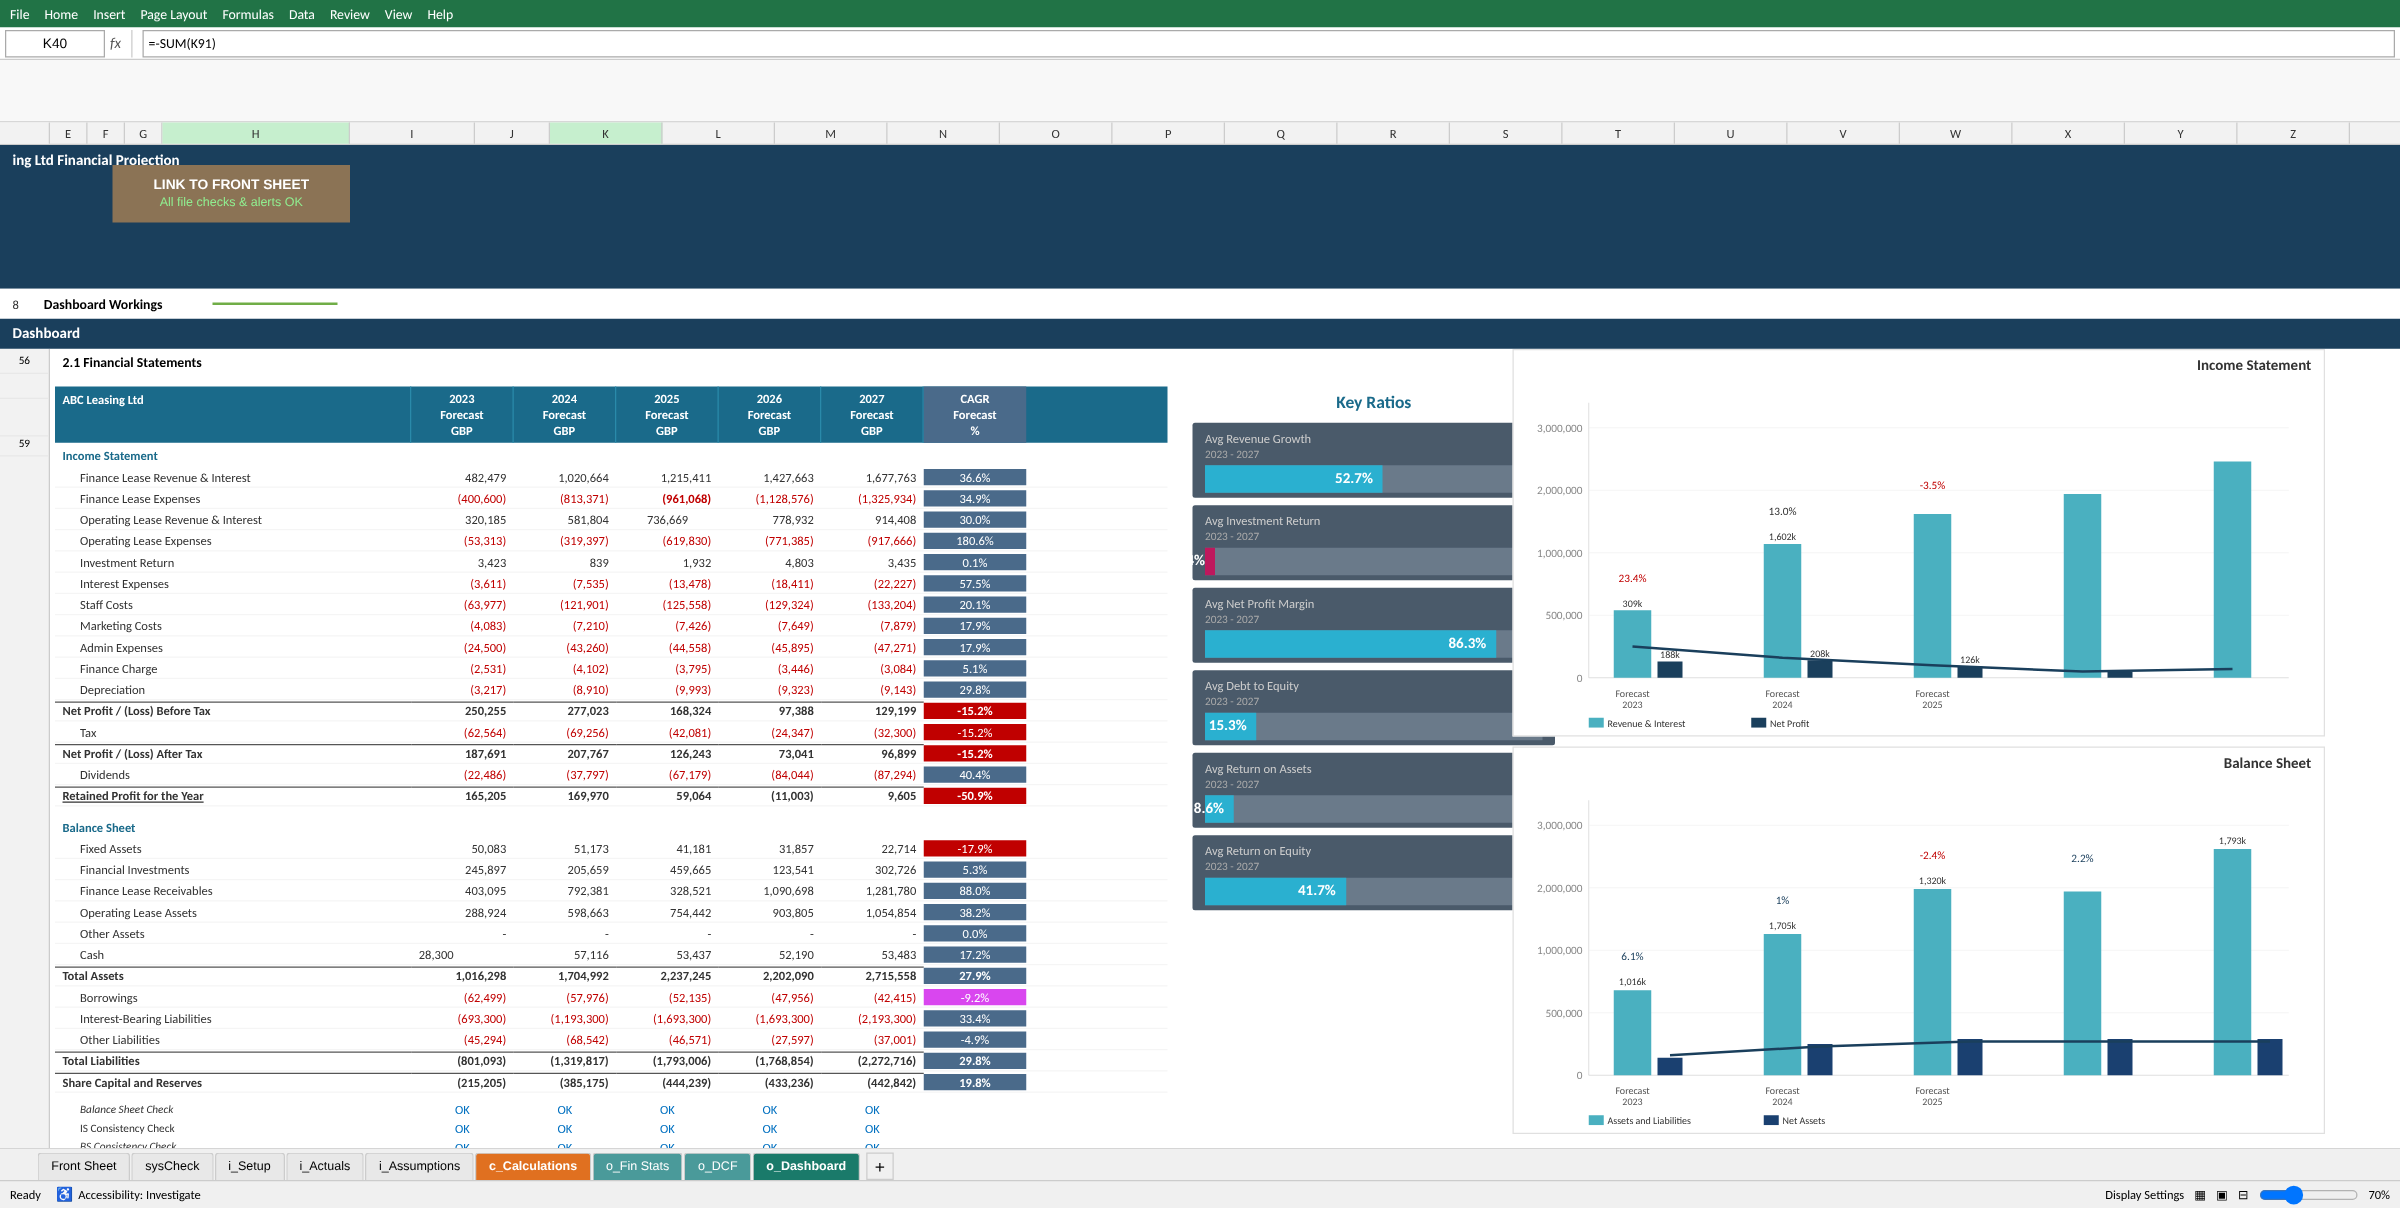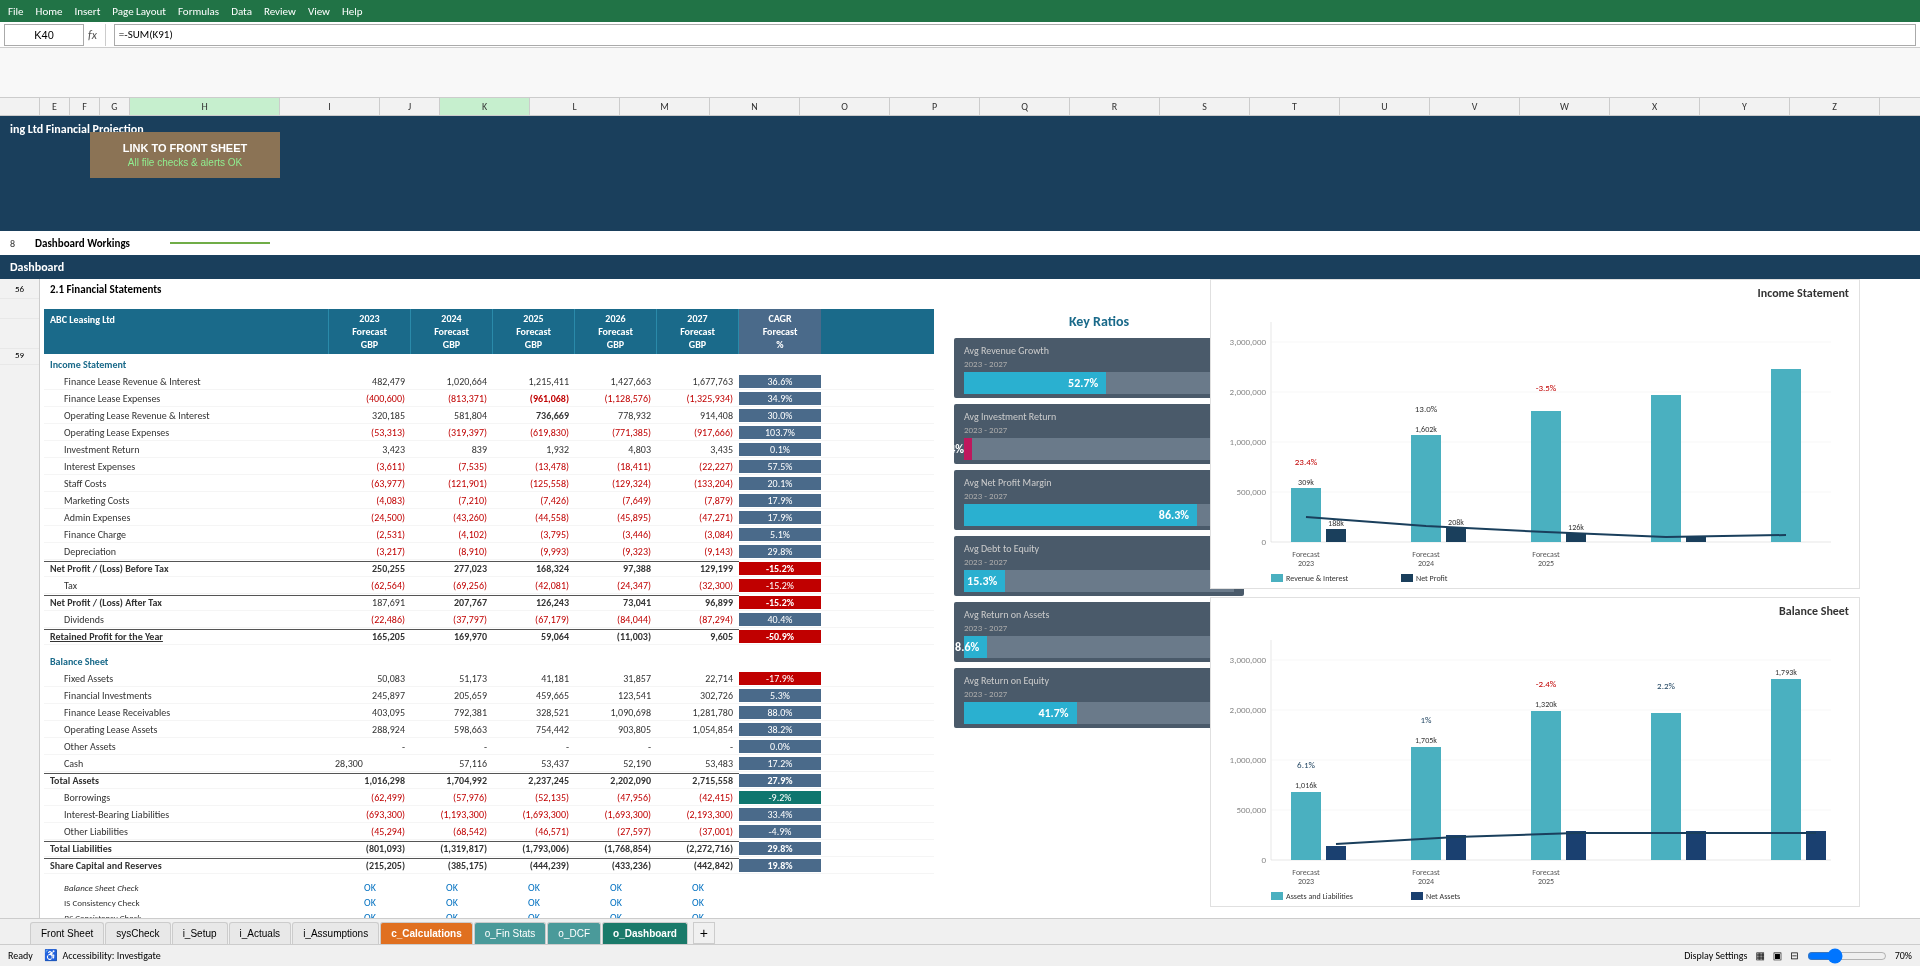--- a/index.html
+++ b/index.html
@@ -241,33 +241,33 @@
       <div style="width:82px;text-align:right;padding:0 6px;font-size:10px;color:#c00000;font-weight:normal;border-top:none;">(813,371)</div>
       <div style="width:82px;text-align:right;padding:0 6px;font-size:10px;color:#c00000;font-weight:bold;border-top:none;">(961,068)</div>
       <div style="width:82px;text-align:right;padding:0 6px;font-size:10px;color:#c00000;font-weight:normal;border-top:none;">(1,128,576)</div>
       <div style="width:82px;text-align:right;padding:0 6px;font-size:10px;color:#c00000;font-weight:normal;border-top:none;">(1,325,934)</div>
       <div style="width:82px;text-align:center;padding:0 6px;font-size:10px;background:#4a6a8a;color:white;font-weight:normal;">34.9%</div>
     </div>
                   <div style="display: flex; align-items: center; height: 17px; border-bottom: 1px solid rgb(245, 245, 245);">
       <div style="width:285px;padding:0 6px 0 20px;font-size:10px;color:#333;font-weight:normal;border-top:none;">Operating Lease Revenue &amp; Interest</div>
       <div style="width:82px;text-align:right;padding:0 6px;font-size:10px;color:#333;font-weight:normal;border-top:none;">320,185</div>
       <div style="width:82px;text-align:right;padding:0 6px;font-size:10px;color:#333;font-weight:normal;border-top:none;">581,804</div>
-      <div style="width:82px;text-align:right;padding:0 6px;font-size:10px;color:#333;font-weight:bold;border-top:none;">736,669</div>
+      <div style="width:82px;text-align:center;padding:0 6px;font-size:10px;color:#333;font-weight:normal;border-top:none;">736,669</div>
       <div style="width:82px;text-align:right;padding:0 6px;font-size:10px;color:#333;font-weight:normal;border-top:none;">778,932</div>
       <div style="width:82px;text-align:right;padding:0 6px;font-size:10px;color:#333;font-weight:normal;border-top:none;">914,408</div>
       <div style="width:82px;text-align:center;padding:0 6px;font-size:10px;background:#4a6a8a;color:white;font-weight:normal;">30.0%</div>
     </div>
                   <div style="display: flex; align-items: center; height: 17px; border-bottom: 1px solid rgb(245, 245, 245);">
       <div style="width:285px;padding:0 6px 0 20px;font-size:10px;color:#333;font-weight:normal;border-top:none;">Operating Lease Expenses</div>
       <div style="width:82px;text-align:right;padding:0 6px;font-size:10px;color:#c00000;font-weight:normal;border-top:none;">(53,313)</div>
       <div style="width:82px;text-align:right;padding:0 6px;font-size:10px;color:#c00000;font-weight:normal;border-top:none;">(319,397)</div>
       <div style="width:82px;text-align:right;padding:0 6px;font-size:10px;color:#c00000;font-weight:normal;border-top:none;">(619,830)</div>
       <div style="width:82px;text-align:right;padding:0 6px;font-size:10px;color:#c00000;font-weight:normal;border-top:none;">(771,385)</div>
       <div style="width:82px;text-align:right;padding:0 6px;font-size:10px;color:#c00000;font-weight:normal;border-top:none;">(917,666)</div>
-      <div style="width:82px;text-align:center;padding:0 6px;font-size:10px;background:#4a6a8a;color:white;font-weight:normal;">103.7%</div>
+      <div style="width:82px;text-align:center;padding:0 6px;font-size:10px;background:#4a6a8a;color:white;font-weight:normal;">180.6%</div>
     </div>
                   <div style="display: flex; align-items: center; height: 17px; border-bottom: 1px solid rgb(245, 245, 245);">
       <div style="width:285px;padding:0 6px 0 20px;font-size:10px;color:#333;font-weight:normal;border-top:none;">Investment Return</div>
       <div style="width:82px;text-align:right;padding:0 6px;font-size:10px;color:#333;font-weight:normal;border-top:none;">3,423</div>
       <div style="width:82px;text-align:right;padding:0 6px;font-size:10px;color:#333;font-weight:normal;border-top:none;">839</div>
       <div style="width:82px;text-align:right;padding:0 6px;font-size:10px;color:#333;font-weight:normal;border-top:none;">1,932</div>
       <div style="width:82px;text-align:right;padding:0 6px;font-size:10px;color:#333;font-weight:normal;border-top:none;">4,803</div>
       <div style="width:82px;text-align:right;padding:0 6px;font-size:10px;color:#333;font-weight:normal;border-top:none;">3,435</div>
       <div style="width:82px;text-align:center;padding:0 6px;font-size:10px;background:#4a6a8a;color:white;font-weight:normal;">0.1%</div>
     </div>
@@ -338,21 +338,21 @@
       <div style="width:285px;padding:0 6px 0 20px;font-size:10px;color:#333;font-weight:normal;border-top:none;">Tax</div>
       <div style="width:82px;text-align:right;padding:0 6px;font-size:10px;color:#c00000;font-weight:normal;border-top:none;">(62,564)</div>
       <div style="width:82px;text-align:right;padding:0 6px;font-size:10px;color:#c00000;font-weight:normal;border-top:none;">(69,256)</div>
       <div style="width:82px;text-align:right;padding:0 6px;font-size:10px;color:#c00000;font-weight:normal;border-top:none;">(42,081)</div>
       <div style="width:82px;text-align:right;padding:0 6px;font-size:10px;color:#c00000;font-weight:normal;border-top:none;">(24,347)</div>
       <div style="width:82px;text-align:right;padding:0 6px;font-size:10px;color:#c00000;font-weight:normal;border-top:none;">(32,300)</div>
       <div style="width:82px;text-align:center;padding:0 6px;font-size:10px;background:#c00000;color:white;font-weight:normal;">-15.2%</div>
     </div>
                   <div style="display: flex; align-items: center; height: 17px; border-bottom: 1px solid rgb(245, 245, 245);">
       <div style="width:285px;padding:0 6px 0 6px;font-size:10px;color:#333;font-weight:bold;border-top:1px solid #555;">Net Profit / (Loss) After Tax</div>
-      <div style="width:82px;text-align:right;padding:0 6px;font-size:10px;color:#333;font-weight:normal;border-top:1px solid #555;">187,691</div>
+      <div style="width:82px;text-align:right;padding:0 6px;font-size:10px;color:#333;font-weight:bold;border-top:1px solid #555;">187,691</div>
       <div style="width:82px;text-align:right;padding:0 6px;font-size:10px;color:#333;font-weight:bold;border-top:1px solid #555;">207,767</div>
       <div style="width:82px;text-align:right;padding:0 6px;font-size:10px;color:#333;font-weight:bold;border-top:1px solid #555;">126,243</div>
       <div style="width:82px;text-align:right;padding:0 6px;font-size:10px;color:#333;font-weight:bold;border-top:1px solid #555;">73,041</div>
       <div style="width:82px;text-align:right;padding:0 6px;font-size:10px;color:#333;font-weight:bold;border-top:1px solid #555;">96,899</div>
       <div style="width:82px;text-align:center;padding:0 6px;font-size:10px;background:#c00000;color:white;font-weight:bold;">-15.2%</div>
     </div>
                   <div style="display: flex; align-items: center; height: 17px; border-bottom: 1px solid rgb(245, 245, 245);">
       <div style="width:285px;padding:0 6px 0 20px;font-size:10px;color:#333;font-weight:normal;border-top:none;">Dividends</div>
       <div style="width:82px;text-align:right;padding:0 6px;font-size:10px;color:#c00000;font-weight:normal;border-top:none;">(22,486)</div>
       <div style="width:82px;text-align:right;padding:0 6px;font-size:10px;color:#c00000;font-weight:normal;border-top:none;">(37,797)</div>
@@ -440,21 +440,21 @@
       <div style="width:82px;text-align:right;padding:0 6px;font-size:10px;color:#333;font-weight:bold;border-top:1px solid #555;">2,715,558</div>
       <div style="width:82px;text-align:center;padding:0 6px;font-size:10px;background:#4a6a8a;color:white;font-weight:bold;">27.9%</div>
     </div>
                   <div style="display: flex; align-items: center; height: 17px; border-bottom: 1px solid rgb(245, 245, 245);">
       <div style="width:285px;padding:0 6px 0 20px;font-size:10px;color:#333;font-weight:normal;border-top:none;">Borrowings</div>
       <div style="width:82px;text-align:right;padding:0 6px;font-size:10px;color:#c00000;font-weight:normal;border-top:none;">(62,499)</div>
       <div style="width:82px;text-align:right;padding:0 6px;font-size:10px;color:#c00000;font-weight:normal;border-top:none;">(57,976)</div>
       <div style="width:82px;text-align:right;padding:0 6px;font-size:10px;color:#c00000;font-weight:normal;border-top:none;">(52,135)</div>
       <div style="width:82px;text-align:right;padding:0 6px;font-size:10px;color:#c00000;font-weight:normal;border-top:none;">(47,956)</div>
       <div style="width:82px;text-align:right;padding:0 6px;font-size:10px;color:#c00000;font-weight:normal;border-top:none;">(42,415)</div>
-      <div style="width:82px;text-align:center;padding:0 6px;font-size:10px;background:#0f766e;color:white;font-weight:normal;">-9.2%</div>
+      <div style="width:82px;text-align:center;padding:0 6px;font-size:10px;background:#d946ef;color:white;font-weight:normal;">-9.2%</div>
     </div>
                   <div style="display: flex; align-items: center; height: 17px; border-bottom: 1px solid rgb(245, 245, 245);">
       <div style="width:285px;padding:0 6px 0 20px;font-size:10px;color:#333;font-weight:normal;border-top:none;">Interest-Bearing Liabilities</div>
       <div style="width:82px;text-align:right;padding:0 6px;font-size:10px;color:#c00000;font-weight:normal;border-top:none;">(693,300)</div>
       <div style="width:82px;text-align:right;padding:0 6px;font-size:10px;color:#c00000;font-weight:normal;border-top:none;">(1,193,300)</div>
       <div style="width:82px;text-align:right;padding:0 6px;font-size:10px;color:#c00000;font-weight:normal;border-top:none;">(1,693,300)</div>
       <div style="width:82px;text-align:right;padding:0 6px;font-size:10px;color:#c00000;font-weight:normal;border-top:none;">(1,693,300)</div>
       <div style="width:82px;text-align:right;padding:0 6px;font-size:10px;color:#c00000;font-weight:normal;border-top:none;">(2,193,300)</div>
       <div style="width:82px;text-align:center;padding:0 6px;font-size:10px;background:#4a6a8a;color:white;font-weight:normal;">33.4%</div>
     </div>

